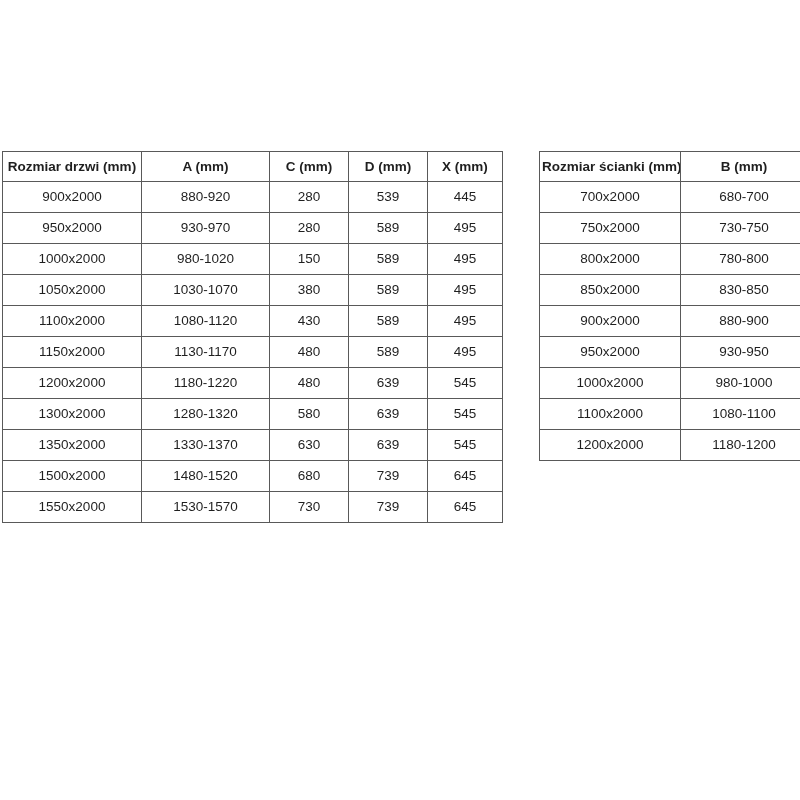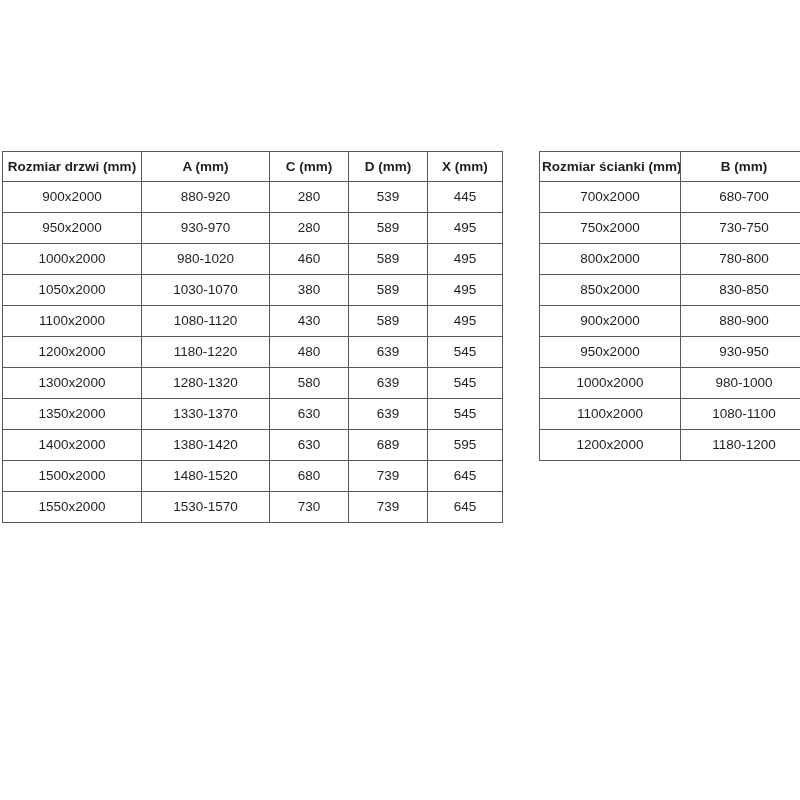--- a/index.html
+++ b/index.html
@@ -83,35 +83,42 @@
         <tr>
           <td>950x2000</td>
           <td>930-970</td>
           <td>280</td>
           <td>589</td>
           <td>495</td>
         </tr>
         <tr>
           <td>1000x2000</td>
           <td>980-1020</td>
-          <td>460</td>
+          <td>150</td>
           <td>589</td>
           <td>495</td>
         </tr>
         <tr>
           <td>1050x2000</td>
           <td>1030-1070</td>
           <td>380</td>
           <td>589</td>
           <td>495</td>
         </tr>
         <tr>
           <td>1100x2000</td>
           <td>1080-1120</td>
           <td>430</td>
+          <td>589</td>
+          <td>495</td>
+        </tr>
+        <tr>
+          <td>1150x2000</td>
+          <td>1130-1170</td>
+          <td>480</td>
           <td>589</td>
           <td>495</td>
         </tr>
         <tr>
           <td>1200x2000</td>
           <td>1180-1220</td>
           <td>480</td>
           <td>639</td>
           <td>545</td>
         </tr>
@@ -123,27 +130,20 @@
           <td>545</td>
         </tr>
         <tr>
           <td>1350x2000</td>
           <td>1330-1370</td>
           <td>630</td>
           <td>639</td>
           <td>545</td>
         </tr>
         <tr>
-          <td>1400x2000</td>
-          <td>1380-1420</td>
-          <td>630</td>
-          <td>689</td>
-          <td>595</td>
-        </tr>
-        <tr>
           <td>1500x2000</td>
           <td>1480-1520</td>
           <td>680</td>
           <td>739</td>
           <td>645</td>
         </tr>
         <tr>
           <td>1550x2000</td>
           <td>1530-1570</td>
           <td>730</td>

